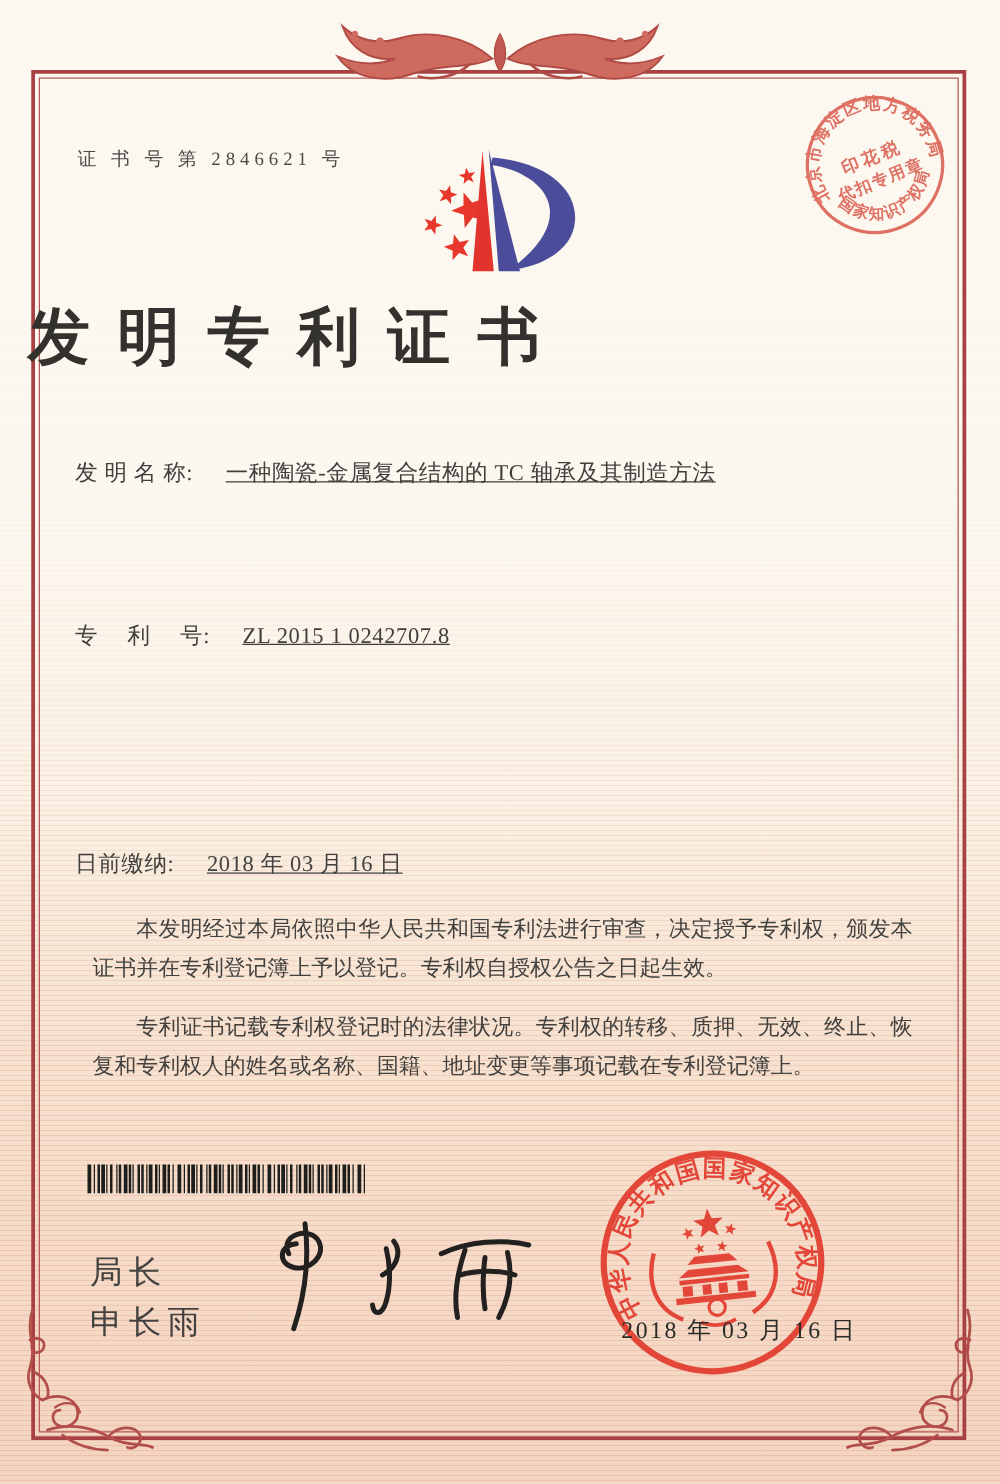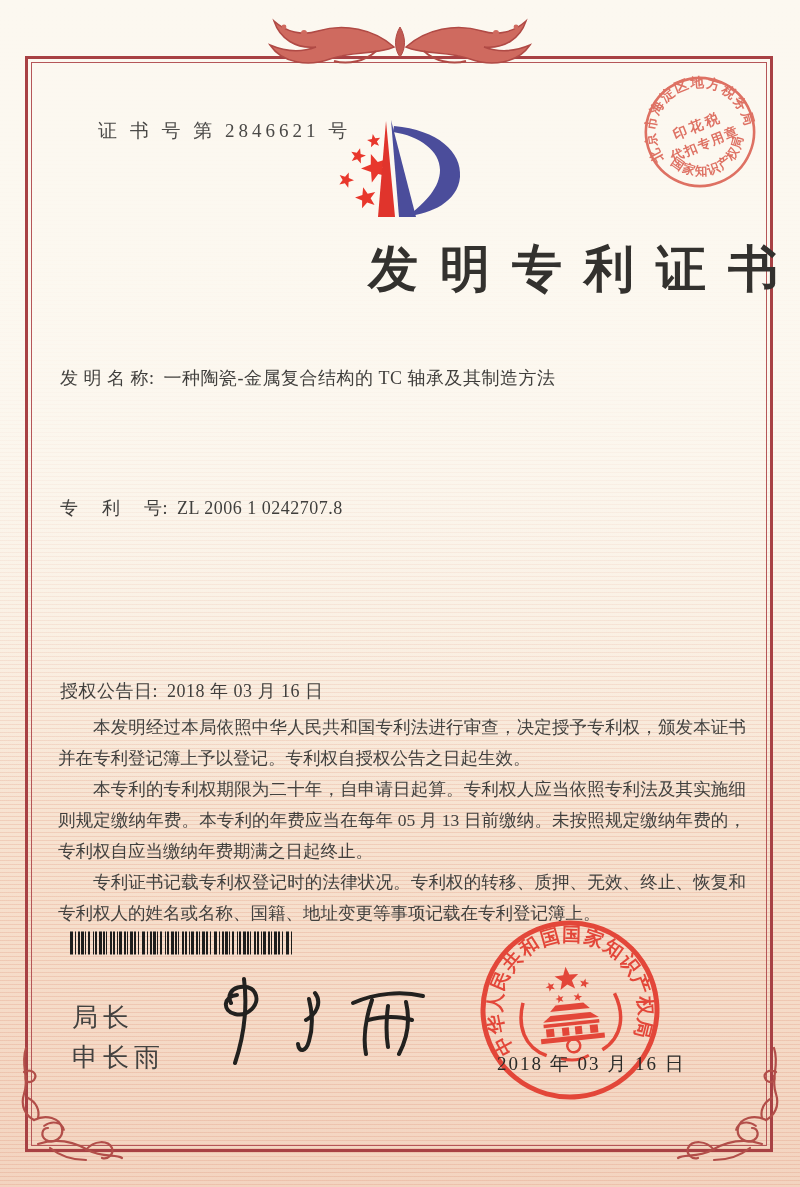--- a/index.html
+++ b/index.html
@@ -9,57 +9,56 @@
     background:linear-gradient(180deg,#fdfbf4 0%,#fbf5ea 28%,#f9ecdd 52%,#f6decb 78%,#f3d4c0 100%);
   }
   .waves{
     position:absolute;inset:0;
     background-image:
       linear-gradient(180deg,rgba(252,248,240,1) 0%,rgba(252,248,240,.9) 32%,rgba(252,248,240,0) 68%),
       repeating-linear-gradient(180deg,rgba(205,95,65,.16) 0 1px,rgba(205,95,65,0) 1px 4px);
   }
   .frame{position:absolute;left:25px;top:56px;right:27px;bottom:35px;border:3px solid #a84144;}
   .frame::before{content:"";position:absolute;inset:3px;border:1px solid #b55658;}
-  .cert-no{position:absolute;left:62px;top:118px;font-size:19px;letter-spacing:4px;color:#4a4947;z-index:2;margin-left:36px;}
-  .title{position:absolute;left:0;right:0;top:236px;text-align:right;font-size:50px;font-weight:bold;
+  .cert-no{position:absolute;left:62px;top:118px;font-size:15px;letter-spacing:4px;color:#4a4947;z-index:2;}
+  .title{position:absolute;left:0;right:0;top:236px;text-align:left;font-size:50px;font-weight:bold;
          letter-spacing:22px;text-indent:22px;color:#33312e;z-index:2;}
   .field{position:absolute;left:60px;width:700px;font-size:18px;color:#403f3d;letter-spacing:.5px;z-index:2;white-space:nowrap;}
-  .field .fv{margin-left:9px;}
+  .field .fv{margin-left:26px;text-decoration:underline;}
   .f1{top:366px}.f2{top:434px}.f3{top:496px}.f4{top:557px}.f5{top:618px}.f6{top:679px}
   .paras{position:absolute;left:58px;top:712px;width:688px;font-size:17.5px;line-height:31px;
          color:#42413f;text-align:justify;z-index:2;}
-  .paras p{margin:0;text-indent:2em;}
+  .paras p{margin:16px;text-indent:2em;}
   .director{position:absolute;left:72px;font-family:"Liberation Sans","DejaVu Sans",sans-serif;
             font-size:26px;color:#434240;letter-spacing:5px;z-index:2;}
   .d1{top:1000px}.d2{top:1040px}
   .overlay{position:absolute;left:0;top:0;z-index:3;pointer-events:none;}
 </style>
 </head>
 <body>
 
 <div class="page">
   <div class="waves"></div>
   <div class="frame"></div>
 
   <div class="cert-no">证 书 号 第 2846621 号</div>
   <div class="title">发明专利证书</div>
 
   <div class="field f1">
     <span>发 明 名 称:</span><span class="fv">一种陶瓷-金属复合结构的 TC 轴承及其制造方法</span>
   </div>
   <div class="field f3">
-    <span>专　 利　 号:</span><span class="fv">ZL 2006 1 0242707.8</span>
+    <span>专　 利　 号:</span><span class="fv">ZL 2015 1 0242707.8</span>
   </div>
   <div class="field f6">
-    <span>授权公告日:</span><span class="fv">2018 年 03 月 16 日</span>
+    <span>日前缴纳:</span><span class="fv">2018 年 03 月 16 日</span>
   </div>
 
   <div class="paras">
     <p>本发明经过本局依照中华人民共和国专利法进行审查，决定授予专利权，颁发本证书并在专利登记簿上予以登记。专利权自授权公告之日起生效。</p>
-    <p>本专利的专利权期限为二十年，自申请日起算。专利权人应当依照专利法及其实施细则规定缴纳年费。本专利的年费应当在每年 05 月 13 日前缴纳。未按照规定缴纳年费的，专利权自应当缴纳年费期满之日起终止。</p>
     <p>专利证书记载专利权登记时的法律状况。专利权的转移、质押、无效、终止、恢复和专利权人的姓名或名称、国籍、地址变更等事项记载在专利登记簿上。</p>
   </div>
 
   <div class="director d1">局长</div>
   <div class="director d2">申长雨</div>
 
   <svg class="overlay" width="800" height="1187" viewBox="0 0 800 1187">
     <defs>
       <path id="starp" d="M0,-10 L2.47,-3.4 L9.51,-3.09 L3.99,1.3 L5.88,8.09 L0,4.2 L-5.88,8.09 L-3.99,1.3 L-9.51,-3.09 L-2.47,-3.4 Z"></path>
       <g id="drg" fill="#cf6a5f" stroke="#b04a45" stroke-width="1.5">

